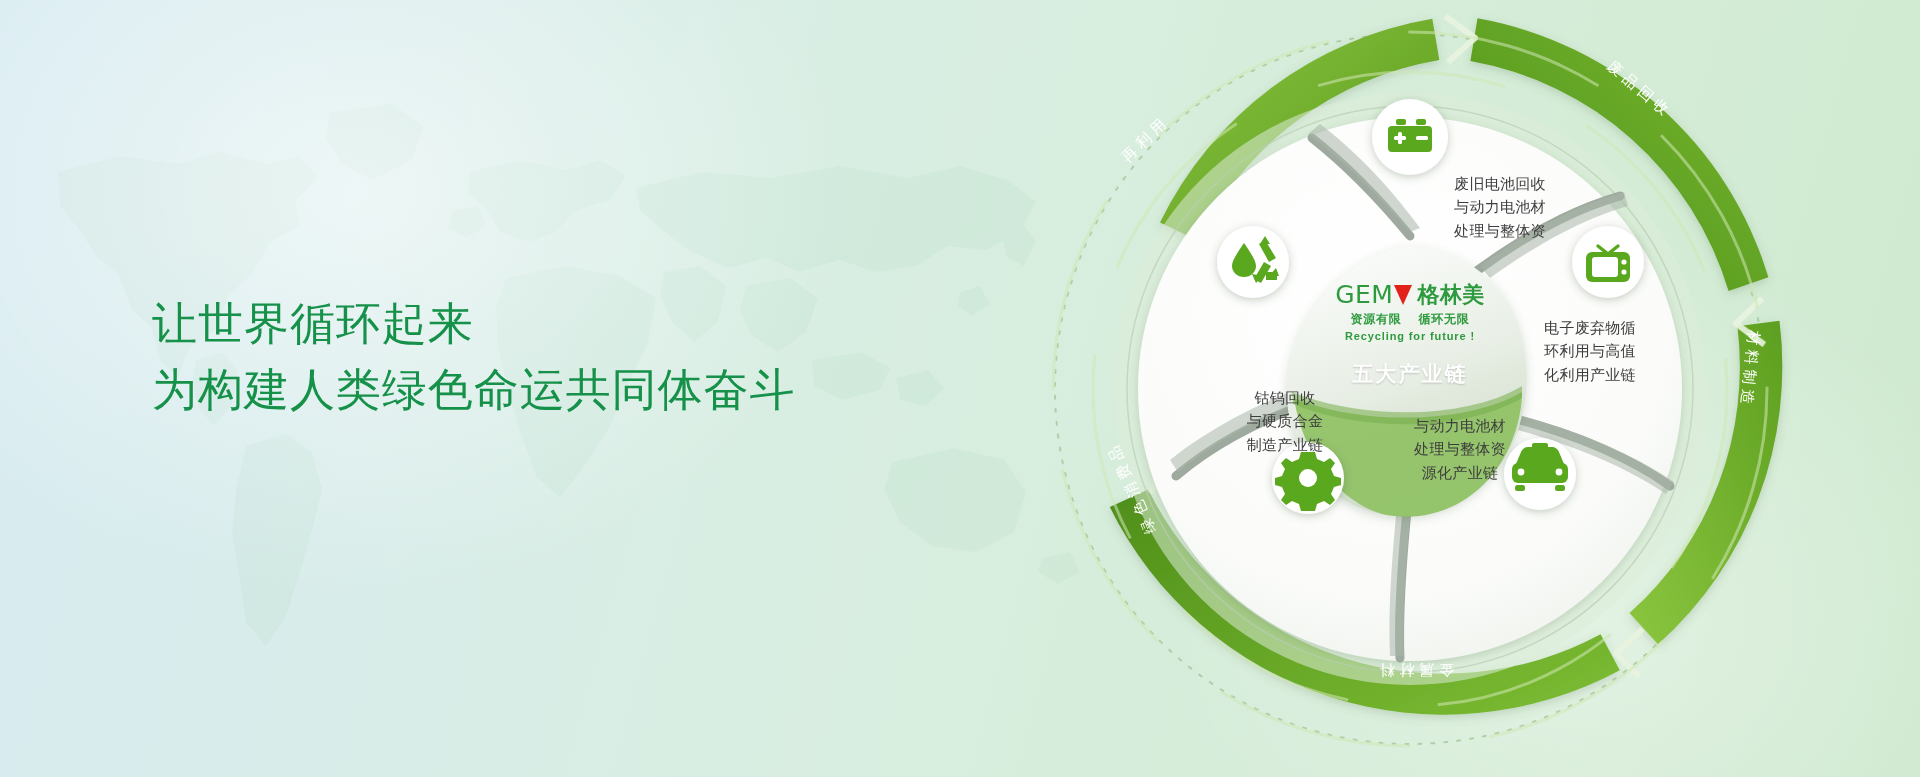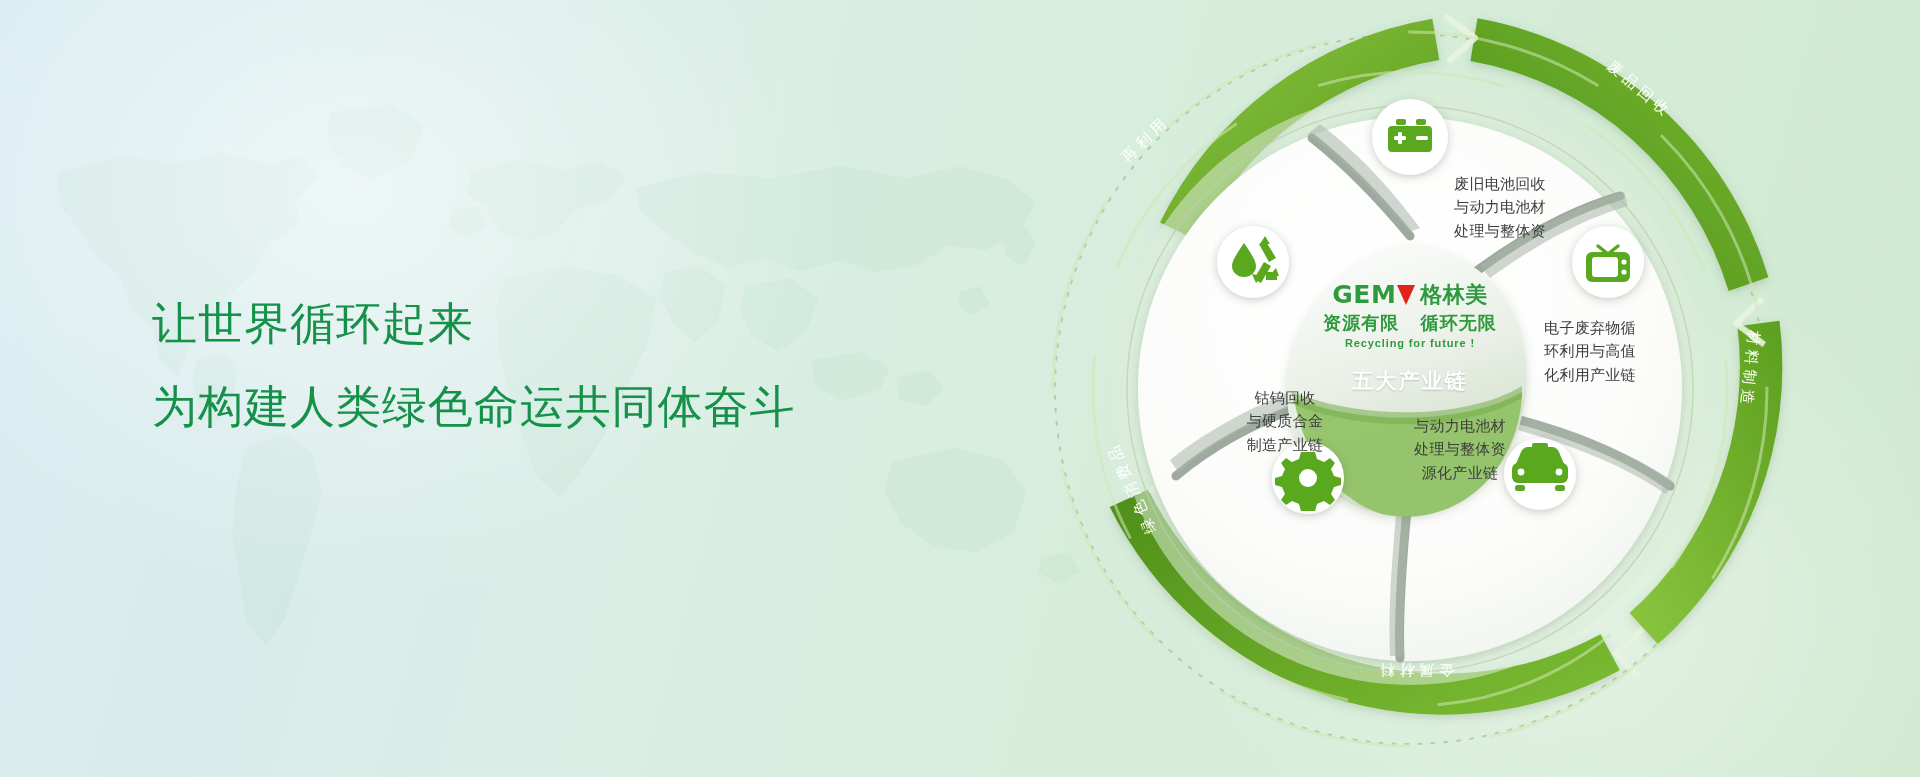--- a/index.html
+++ b/index.html
@@ -38,21 +38,21 @@
     color:#16914a;
     letter-spacing:.06em;
     line-height:1.42;
     white-space:nowrap;
   }
   #headline .ln{
     font-size:45px;
     font-weight:400;
     display:block;
   }
-  #headline .ln2{margin-top:19px;}
+  #headline .ln2{margin-top:2px;}
 
   
   #info{
     position:absolute;left:1020px;top:0px;width:900px;height:777px;
   }
   #info svg{position:absolute;left:0;top:0;width:900px;height:777px;display:block;}
 
   .seg-label{
     position:absolute;
     color:#3d3d3d;
@@ -71,32 +71,32 @@
     white-space:nowrap;
     font-weight:500;
   }
   
   #center-logo{
     position:absolute;left:290px;top:282px;width:200px;text-align:center;
   }
   #gemrow{display:flex;align-items:center;justify-content:center;gap:4px;}
   #gem-en{
     font-family:"DejaVu Sans",sans-serif;
-    font-weight:bold;font-size:25px;color:#2e9a3e;letter-spacing:.02em;
+    font-weight:normal;font-size:25px;color:#2e9a3e;letter-spacing:.02em;
     line-height:1;
   }
   #gem-tri{
     width:0;height:0;border-left:9px solid transparent;border-right:9px solid transparent;
     border-top:20px solid #e2231a;margin:0 1px 0 -3px;
   }
   #gem-cn{
     font-size:22px;color:#2e9a3e;font-weight:bold;letter-spacing:.02em;line-height:1;text-align:center;
   }
   #gem-slogan{
-    margin-top:4px;font-size:18px;color:#2e9a3e;letter-spacing:.06em;font-weight:bold;
+    margin-top:4px;font-size:12px;color:#2e9a3e;letter-spacing:.06em;font-weight:bold;
   }
   #gem-slogan .sep{display:inline-block;width:9px;}
   #gem-en2{
     margin-top:2px;font-family:Liberation Sans, sans-serif;font-size:11px;color:#2e9a3e;
     letter-spacing:.08em;font-weight:bold;
   }
   #gem-sub{
     margin-top:18px;font-size:21px;color:#ffffff;font-weight:bold;letter-spacing:.10em;
     text-shadow:0 1px 2px rgba(0,0,0,.18);
   }

